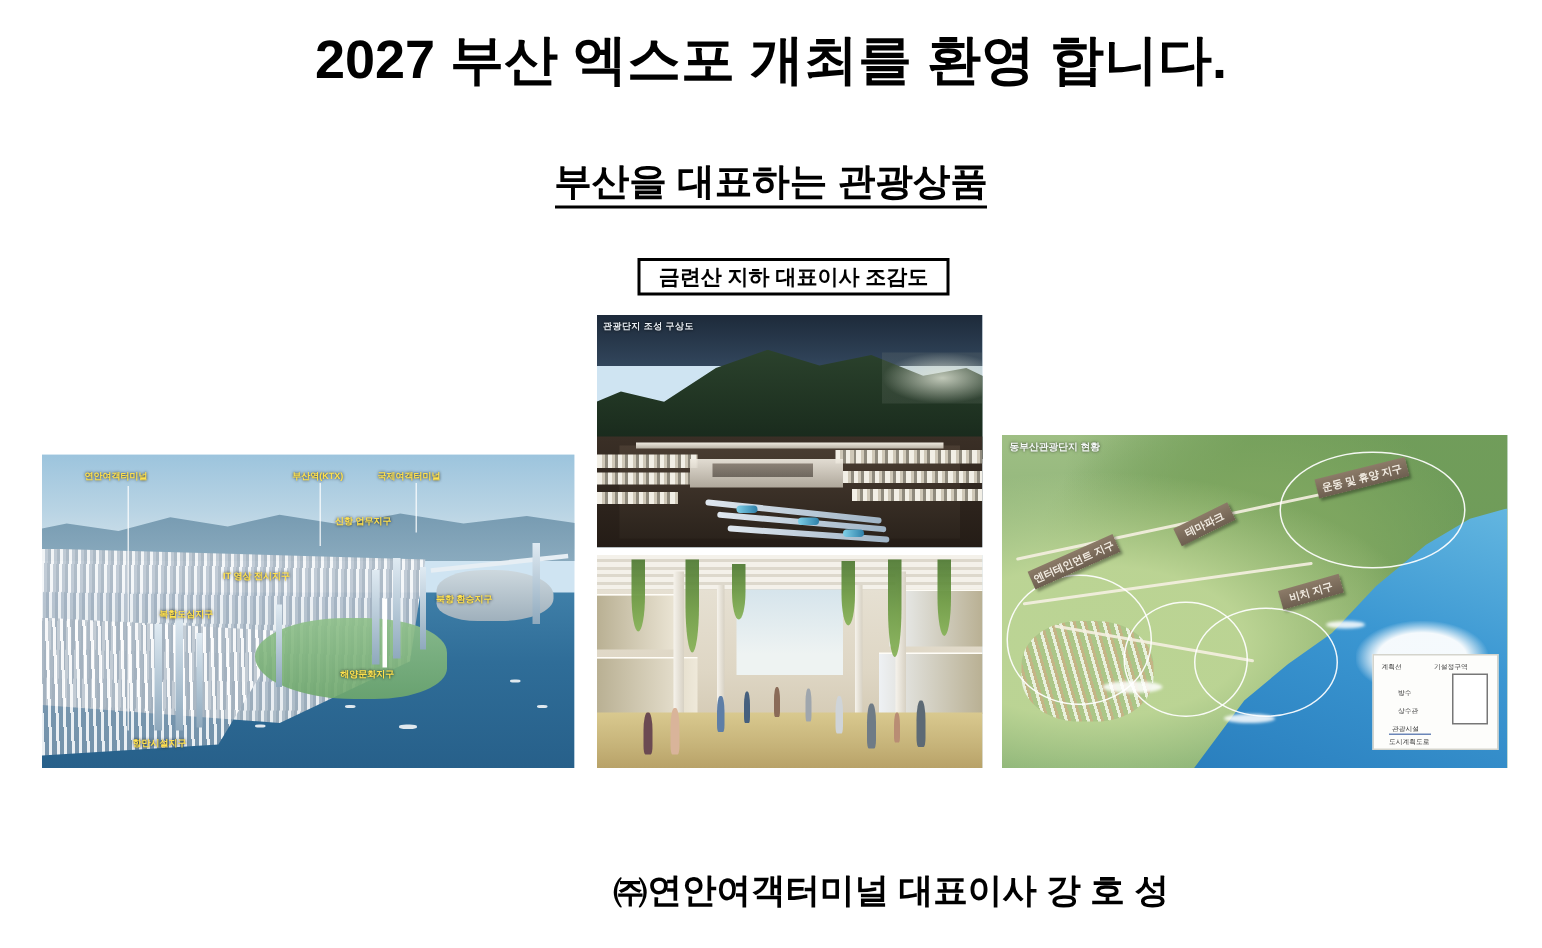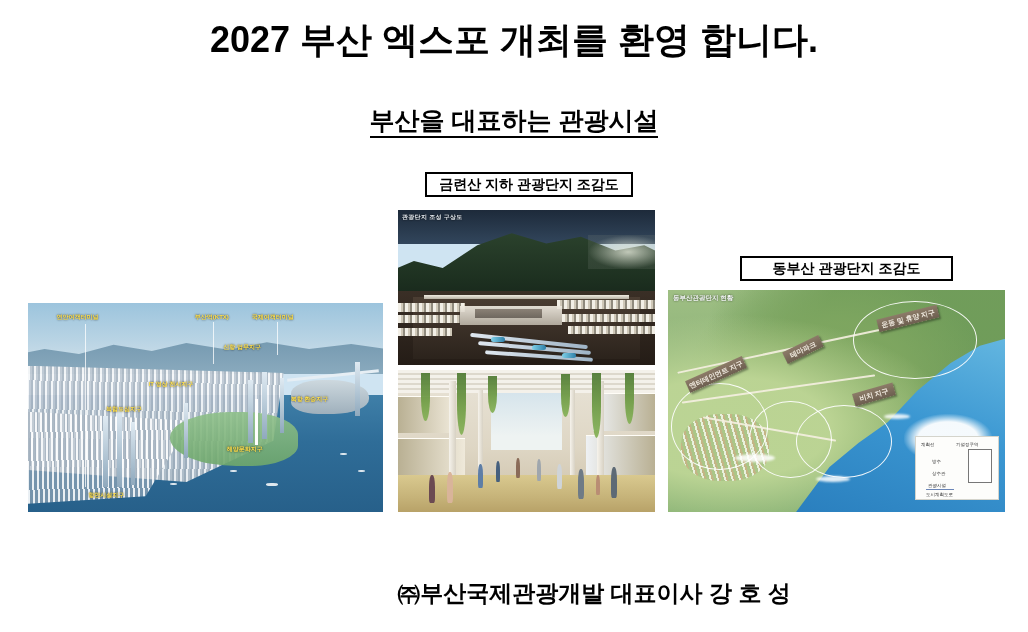--- a/index.html
+++ b/index.html
@@ -150,25 +150,24 @@
     border:1px solid #777;background:#fff;}
   .rp-legend .lg-line{position:absolute;height:1px;background:#6b86b8;}
 </style>
 </head>
 <body>
 
 <div class="slide">
 
   <div class="main-title">2027 부산 엑스포 개최를 환영 합니다.</div>
   <div class="sub-title">
-    <span>부산을 대표하는 관광시설</span>
-  </div>
-
-  <div class="caption" id="cap-mid">금련산 지하 관광단지 조감도</div>
-  <div class="caption" id="cap-right">동부산 관광단지 조감도</div>
+    <span>부산을 대표하는 관광상품</span>
+  </div>
+
+  <div class="caption" id="cap-mid">금련산 지하 대표이사 조감도</div>
 
   <div class="photo" id="img-left">
     <div class="lp-sky"></div>
     <div class="lp-mtn"></div>
     <div class="lp-water"></div>
     <div class="lp-city"></div>
     <div class="lp-city2"></div>
     <div class="lp-island"></div>
     <div class="lp-peninsula"></div>
     <div class="lp-bridge"></div>
@@ -299,14 +298,14 @@
       <div class="lg-t" style="left:40px;top:5px;">기설정구역</div>
       <div class="lg-t" style="left:16px;top:22px;">방수</div>
       <div class="lg-t" style="left:16px;top:34px;">상수관</div>
       <div class="lg-t" style="left:12px;top:46px;">관광시설</div>
       <div class="lg-t" style="left:10px;top:55px;">도시계획도로</div>
       <div class="lg-box"></div>
       <div class="lg-line" style="left:10px;top:52px;width:28px;"></div>
     </div>
   </div>
 
-  <div class="footer">㈜부산국제관광개발 대표이사  강 호 성</div>
+  <div class="footer">㈜연안여객터미널 대표이사  강 호 성</div>
 </div>
 
 </body></html>

